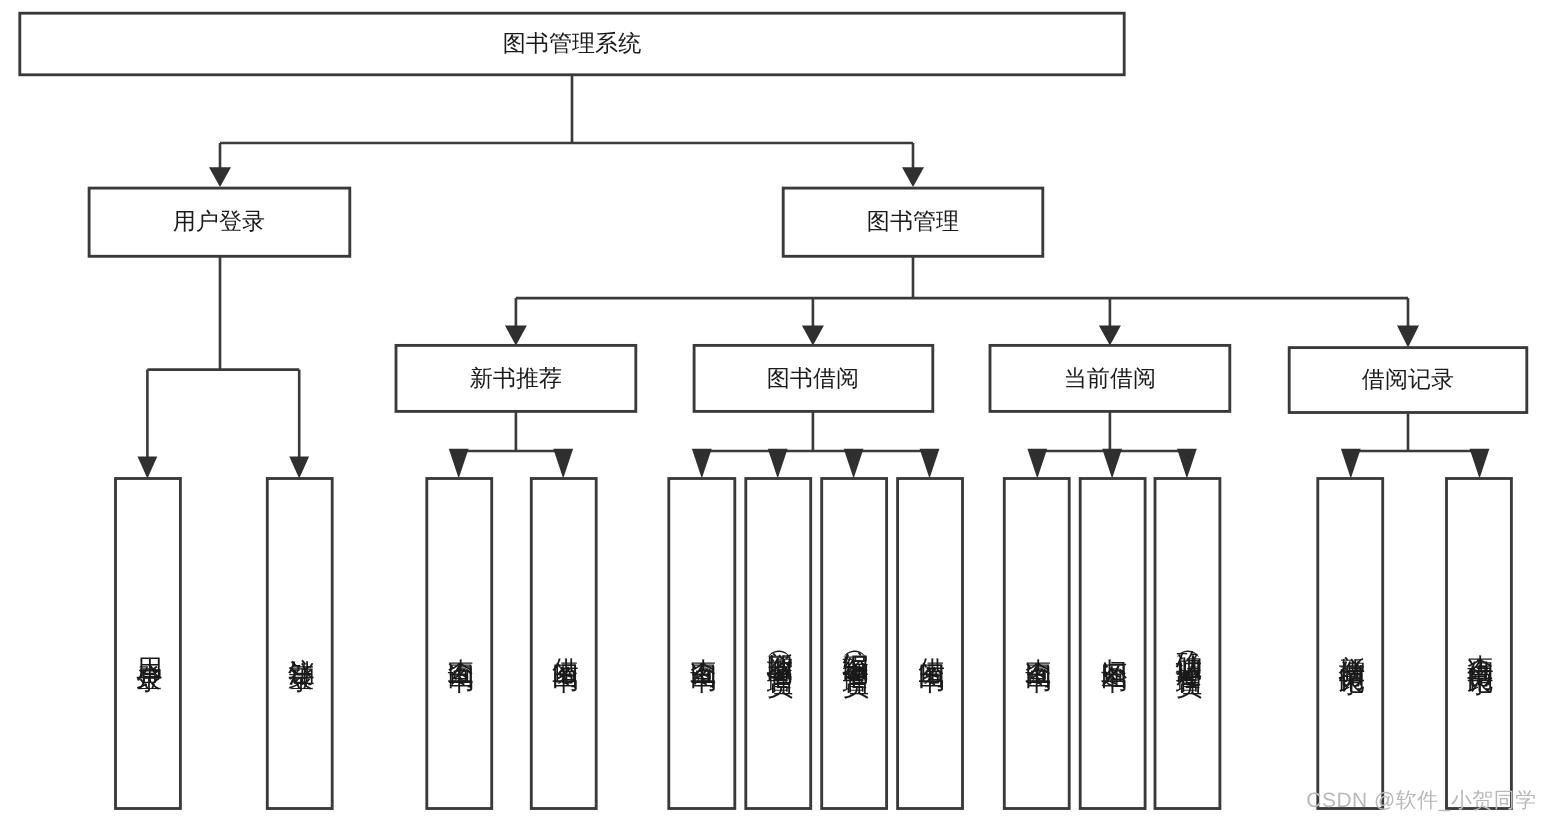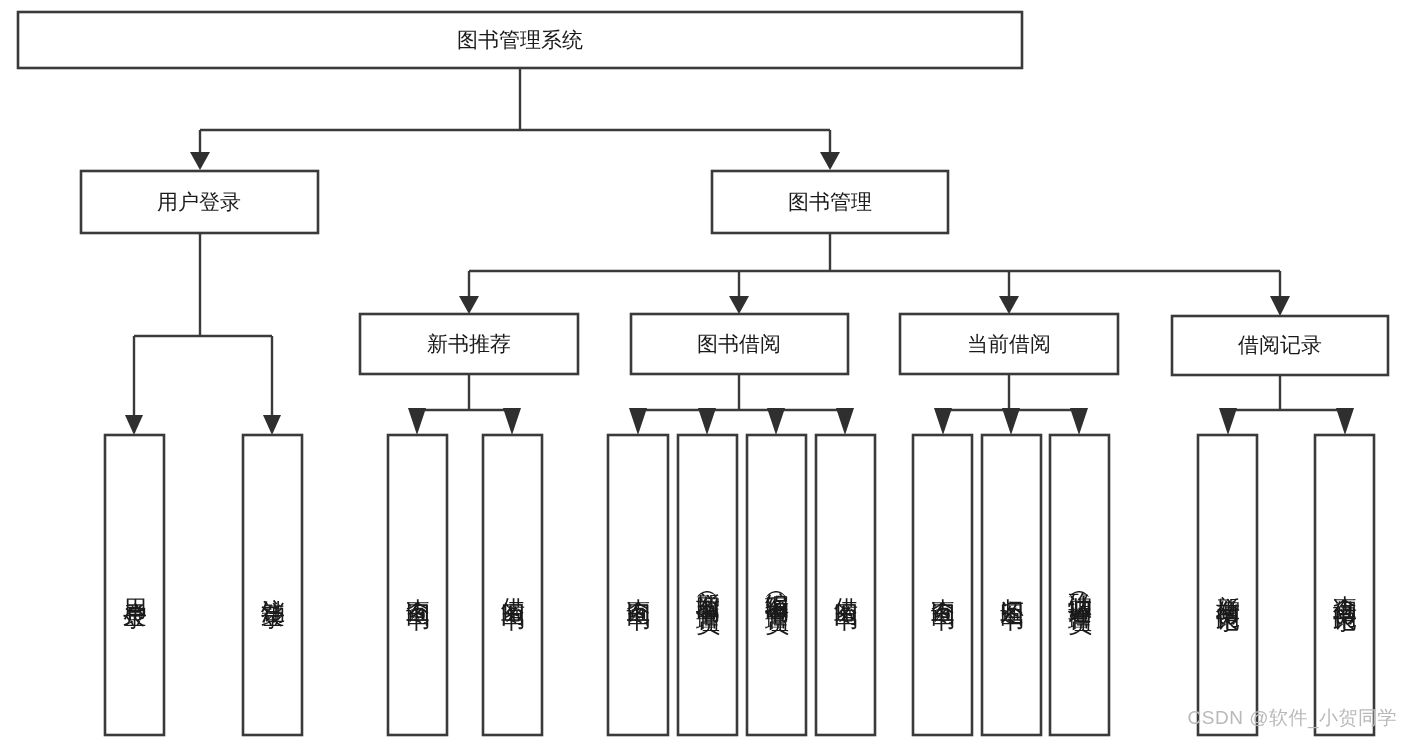--- a/index.html
+++ b/index.html
@@ -61,21 +61,21 @@
     font-family: "Liberation Sans", "DejaVu Sans", sans-serif;
     font-size: 24px;
     line-height: 1.12;
     letter-spacing: 3px;
     color: #1a1a1a;
     white-space: nowrap;
   }
   .watermark {
     position: absolute;
     right: 8px;
-    bottom: 16px;
+    bottom: 6px;
     font-family: "Liberation Sans", "DejaVu Sans", sans-serif;
     font-size: 19px;
     color: #b9b9b9;
     letter-spacing: 0.5px;
     white-space: nowrap;
   }
 </style>
 </head>
 <body>
 

